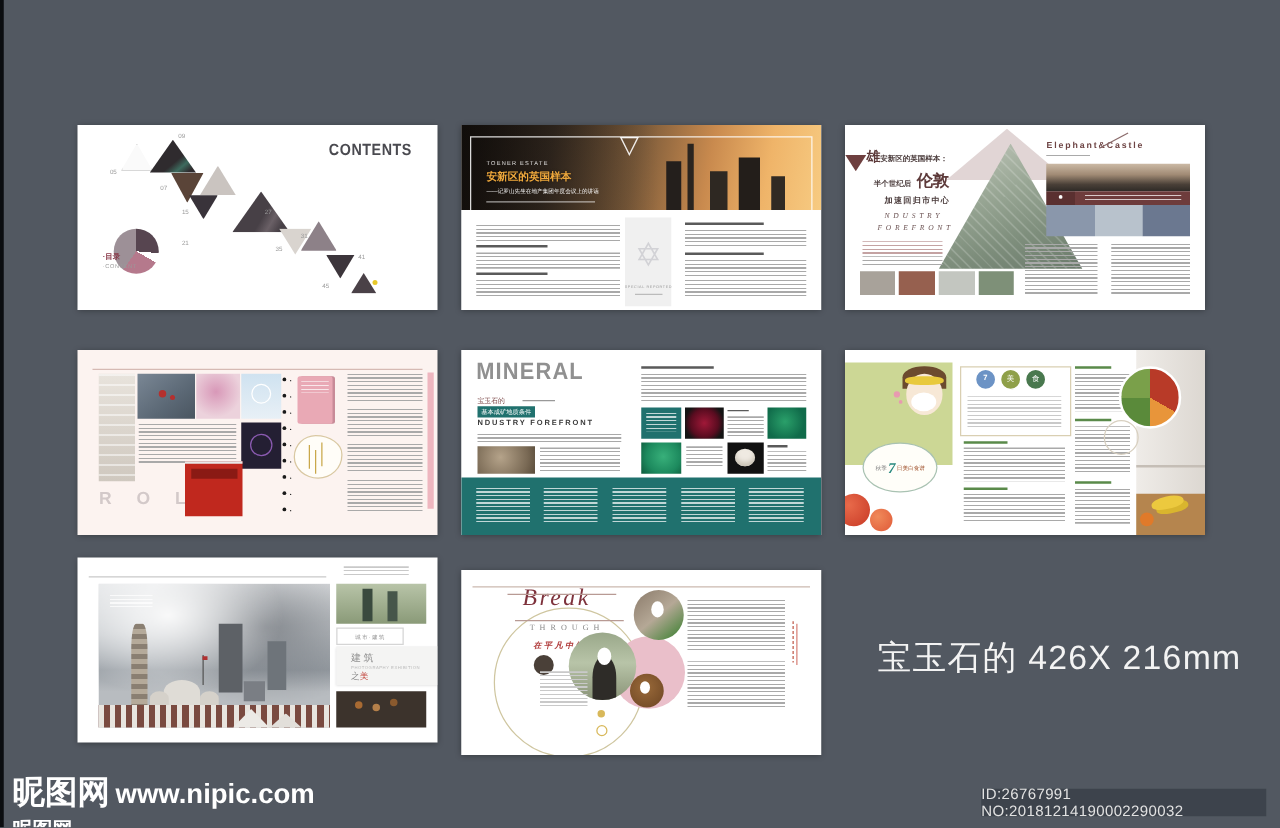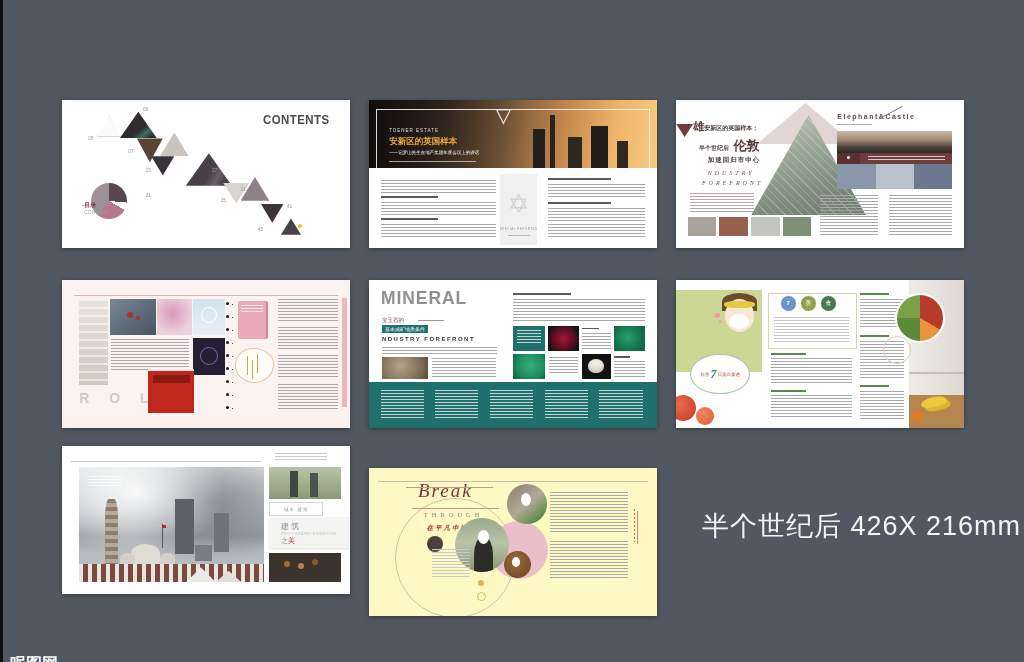--- a/index.html
+++ b/index.html
@@ -9,21 +9,21 @@
         box-shadow:0 1px 5px rgba(0,0,0,.35);overflow:hidden;}
   .abs{position:absolute;}
   .circ{position:absolute;border-radius:50%;}
   .tx{position:absolute;background-image:repeating-linear-gradient(180deg,var(--c,#a9a9a9) 0 1px,transparent 1px 3px);}
   .txl{--c:#c9c9c9;} .txw{--c:rgba(255,255,255,.72);} .txr{--c:#c4a2a2;}
   .hd{position:absolute;height:2px;background:#5a5a5a;}
   .tri{position:absolute;}
   .serif{font-family:"Liberation Serif",serif;}
   #c1{left:62px;top:100px;} #c2{left:369px;top:100px;} #c3{left:676px;top:100px;}
   #c4{left:62px;top:280px;background:#fcf3f0;} #c5{left:369px;top:280px;} #c6{left:676px;top:280px;}
-  #c7{left:62px;top:446px;} #c8{left:369px;top:468px;background:#fef9c3;}
+  #c7{left:62px;top:446px;} #c8{left:369px;top:456px;background:#ffffff;}
   .num{position:absolute;font-size:5px;color:#9a9a9a;line-height:1;}
 </style>
 </head>
 <body>
 
 <div id="canvas">
   <div class="abs" style="left:0;top:0;width:3px;height:662px;background:#0b0d10;"></div>
 
   <div class="card" id="c1">
     <div class="abs" style="right:7%;top:8%;font-size:13px;font-weight:800;color:#4a4a50;letter-spacing:.5px;transform:scaleX(.88);transform-origin:right;">CONTENTS</div>
@@ -302,19 +302,24 @@
     </div>
     <div class="circ" style="left:20%;top:46%;width:16px;height:16px;background:#4a4038;"></div>
     <div class="circ" style="left:38%;top:76%;width:6px;height:6px;background:#d8b85a;"></div>
     <div class="circ" style="left:37.5%;top:84%;width:7px;height:7px;border:1px solid #d8b85a;"></div>
     <div class="tx txl" style="left:22%;top:55%;width:13%;height:20%;"></div>
     <div class="tx" style="left:63%;top:16%;width:27%;height:28%;"></div>
     <div class="tx" style="left:63%;top:49%;width:27%;height:26%;"></div>
     <div style="position:absolute;left:92%;top:28%;width:1px;height:22%;background:repeating-linear-gradient(180deg,#c05a4a 0 2px,transparent 2px 4px);box-shadow:3px 2px 0 #d8837a;"></div>
   </div>
 
-  <div class="abs" style="left:702px;top:508px;font-size:27px;color:#f3f3f3;letter-spacing:1px;">半个世纪后 426X 216mm</div>
-
+  <div class="abs" style="left:702px;top:508px;font-size:27px;color:#f3f3f3;letter-spacing:1px;">宝玉石的 426X 216mm</div>
+
+  <div class="abs" style="left:10px;top:616px;color:#fff;white-space:nowrap;">
+    <span style="font-size:26px;font-weight:800;">昵图网</span>
+    <span style="font-size:22px;font-weight:600;">www.nipic.com</span>
+  </div>
   <div class="abs" style="left:10px;top:654px;height:8px;overflow:hidden;color:#fff;">
     <span style="font-size:16px;font-weight:800;">昵图网</span>
   </div>
 
+  <div class="abs" style="left:785px;top:631px;width:228px;height:22px;background:#3d434c;color:#e2e2e2;font-size:12px;display:flex;align-items:center;justify-content:center;letter-spacing:.3px;">ID:26767991 NO:20181214190002290032</div>
 </div>
 
 </body></html>

